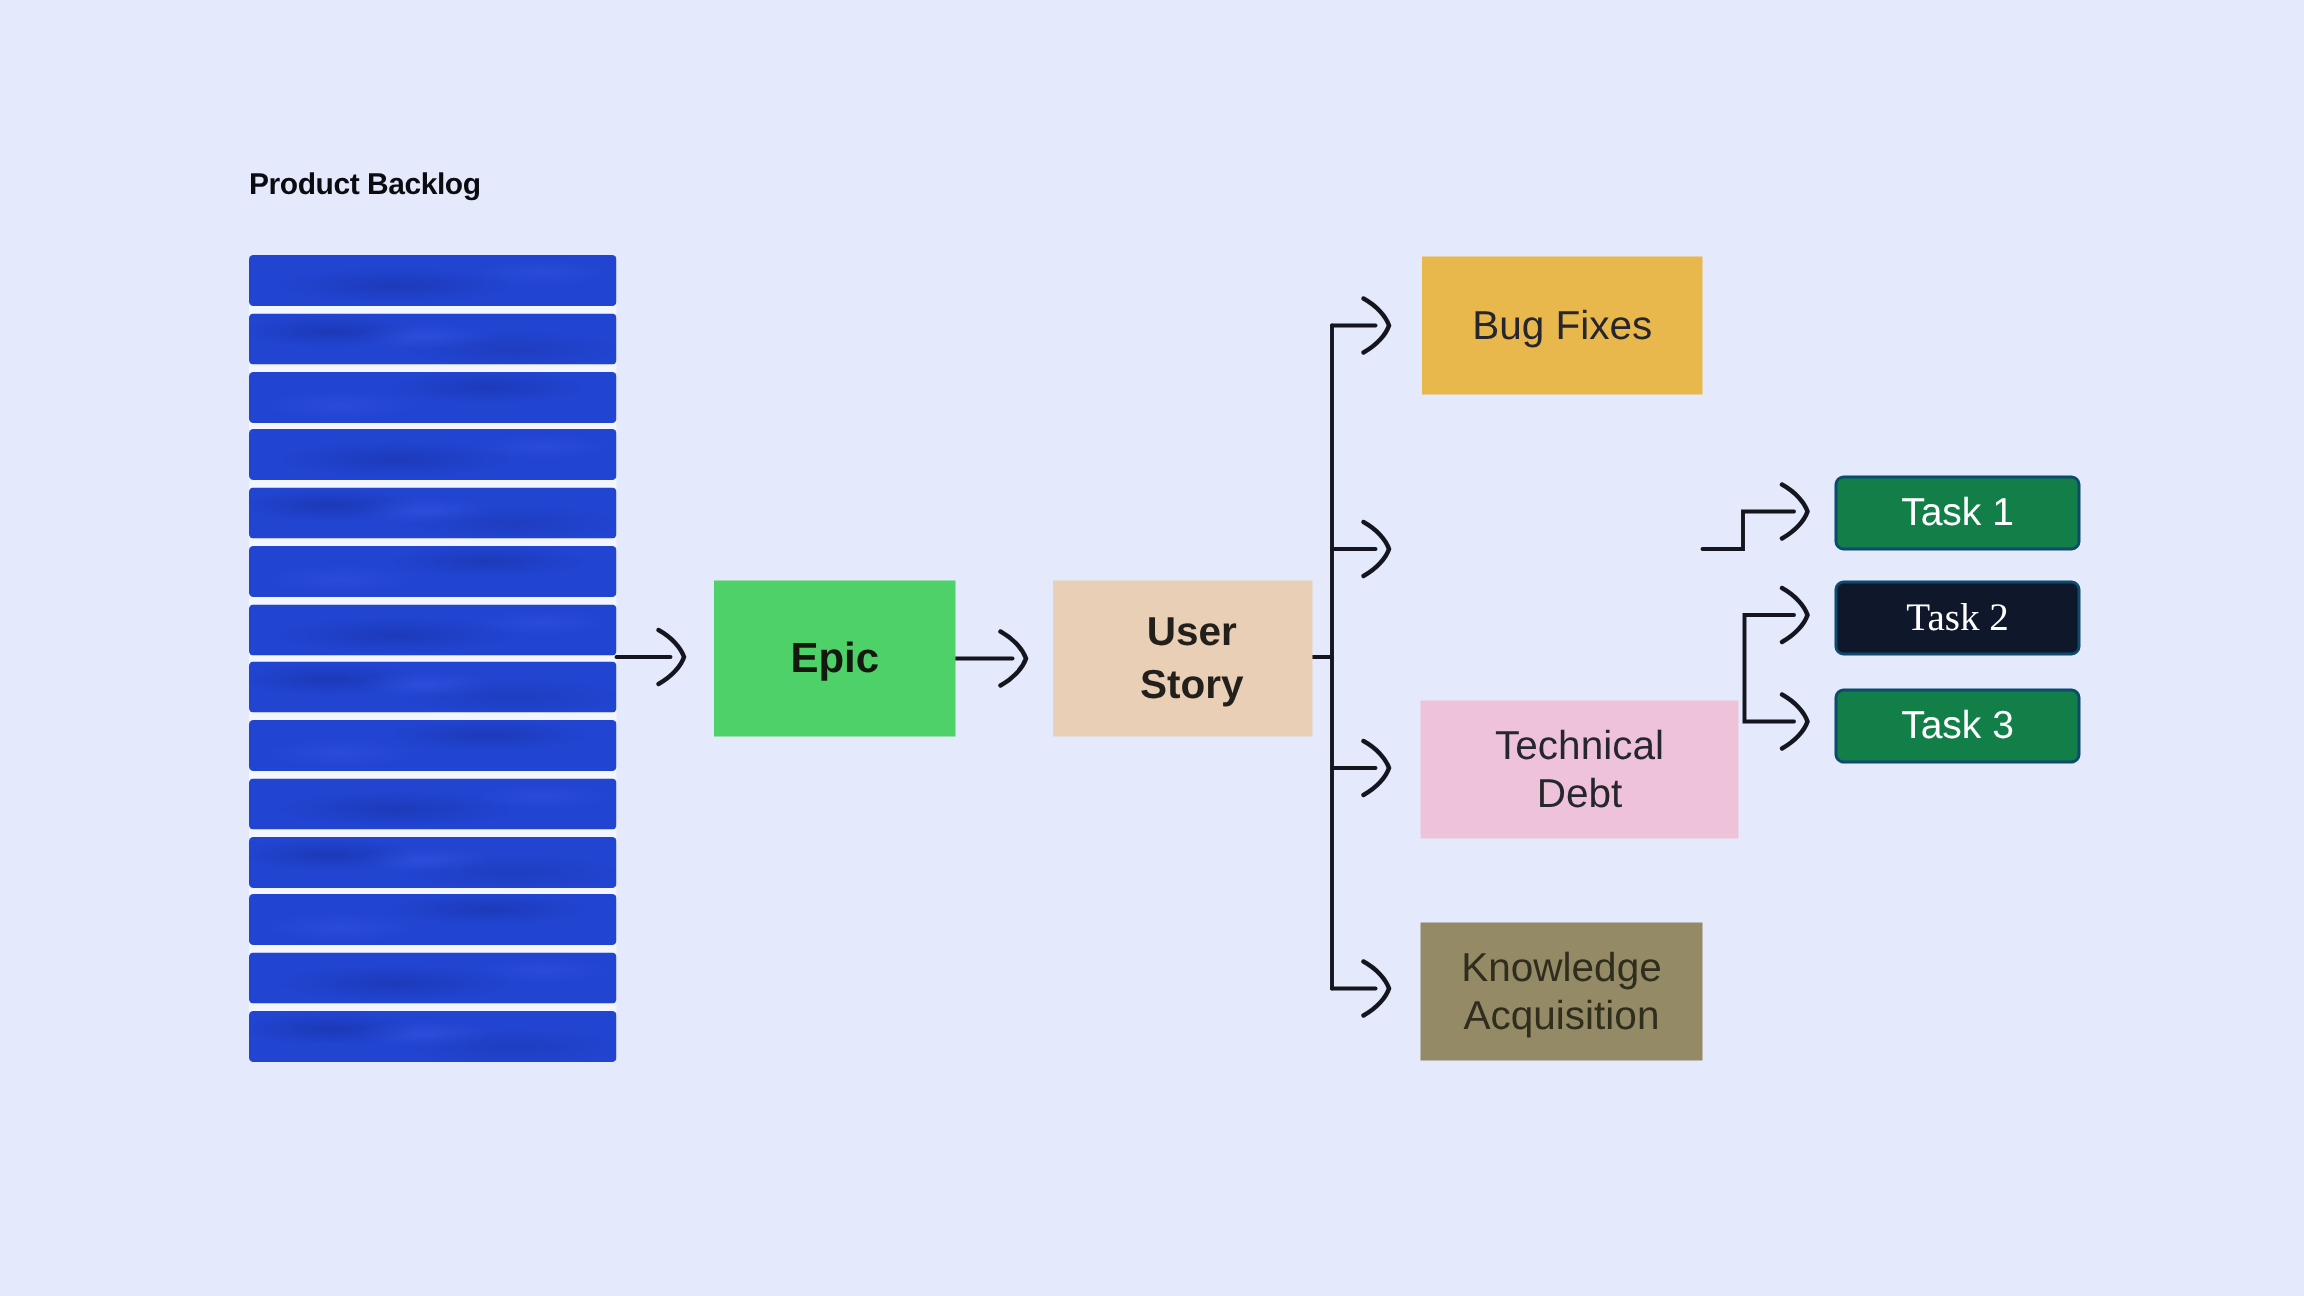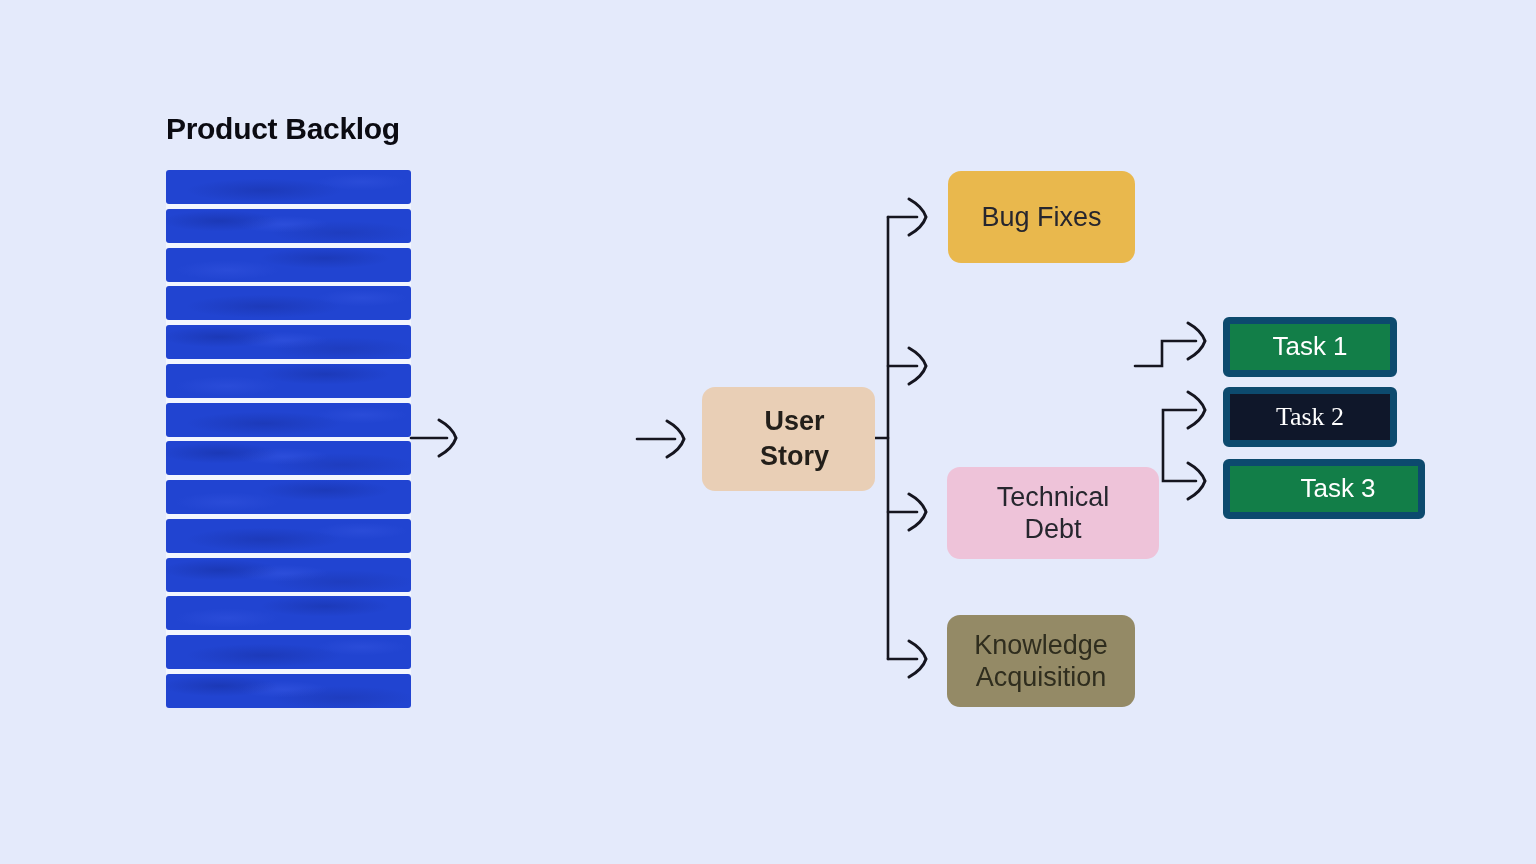--- a/index.html
+++ b/index.html
@@ -5,21 +5,21 @@
   html,body { margin:0; padding:0; }
   .canvas {
     position:relative;
     width:1536px; height:864px;
     background:#e4eafb;
     overflow:hidden;
     font-family:"Liberation Sans", sans-serif;
   }
   .title {
     position:absolute; left:166px; top:112px;
-    font-size:30px; font-weight:700; color:#0b0b12;
+    font-size:20px; font-weight:700; color:#0b0b12;
     letter-spacing:-0.3px;
   }
   .stack {
     position:absolute; left:166px; top:170px;
     width:245px; height:538px;
     display:flex; flex-direction:column; justify-content:space-between;
     background:#f3f6fe; border-radius:3px;
   }
   .backlog-bar {
     height:34px; width:100%; border-radius:3px;
@@ -43,36 +43,36 @@
     position:absolute; left:0; top:0; width:1536px; height:864px;
     pointer-events:none;
   }
   .connectors path {
     fill:none; stroke:#15151f; stroke-width:2.6; stroke-linecap:round;
   }
   .connectors path.head { stroke-width:3; }
   .node {
     position:absolute; display:flex; align-items:center; justify-content:center;
     text-align:center; white-space:pre-line;
-    font-size:27px; line-height:1.2; color:#26262e; border-radius:13px;
+    font-size:27px; line-height:1.2; color:#26262e; border-radius:0;
   }
   .node.epic    { left:476px; top:387px; width:161px; height:104px; background:#4fd169; font-weight:700; font-size:28px; color:#14190f; }
   .node.user-story { left:702px; top:387px; width:161px; height:104px; background:#e9cfb6; font-weight:700; color:#231f1a; line-height:1.3; }
   .node.bug-fixes  { left:948px; top:171px; width:187px; height:92px;  background:#e9b84d; }
   .node.features   { left:948px; top:320px; width:187px; height:93px;  background:#f88a5f; }
   .node.technical-debt { left:947px; top:467px; width:212px; height:92px; background:#eec3d9; }
   .node.knowledge  { left:947px; top:615px; width:188px; height:92px;  background:#948a66; color:#2f2d1e; }
   .node.task {
     left:1223px; width:160px; height:46px; background:#127e48;
     color:#ffffff; border-radius:6px; font-weight:500; font-size:26px;
-    border:7px solid #0c4a6e;
+    border:2px solid #0c4a6e;
   }
   .node.task-1 { top:317px; }
   .node.task-2 { top:387px; }
-  .node.task-3 { top:459px;padding-left:28px; }
+  .node.task-3 { top:459px; }
   .footer {
     position:absolute; left:55px; top:795px;
     font-size:31px; font-style:italic; font-weight:500; color:#1d3b97;
   }
 </style>
 </head>
 <body>
 
 <div class="canvas">
 
@@ -115,20 +115,21 @@
     <path class="head" d="M909 641 C918 646 924 653 926 659 C924 665 918 672 909 677"></path>
 
     <path d="M1135 366 H1162 V341 H1196"></path>
     <path class="head" d="M1188 323 C1197 328 1203 335 1205 341 C1203 347 1197 354 1188 359"></path>
 
     <path d="M1196 410 H1163 V481 H1196"></path>
     <path class="head" d="M1188 392 C1197 397 1203 404 1205 410 C1203 416 1197 423 1188 428"></path>
     <path class="head" d="M1188 463 C1197 468 1203 475 1205 481 C1203 487 1197 494 1188 499"></path>
   </svg>
 
+  <div class="node epic" style="background-color: rgb(79, 209, 105);">Epic</div>
   <div class="node user-story" style="background-color: rgb(233, 207, 182); padding-left: 12px;">User
 Story</div>
   <div class="node bug-fixes" style="background-color: rgb(233, 184, 77);">Bug Fixes</div>
   <div class="node technical-debt" style="background-color: rgb(238, 195, 217);">Technical
 Debt</div>
   <div class="node knowledge" style="background-color: rgb(148, 138, 102);">Knowledge
 Acquisition</div>
   <div class="node task task-1" style="background-color: rgb(18, 126, 72);">Task 1</div>
   <div class="node task task-2" style="background-color: #0f172a; font-family: Liberation Serif, serif;">Task 2</div>
   <div class="node task task-3" style="background-color: rgb(18, 126, 72);">Task 3</div>

